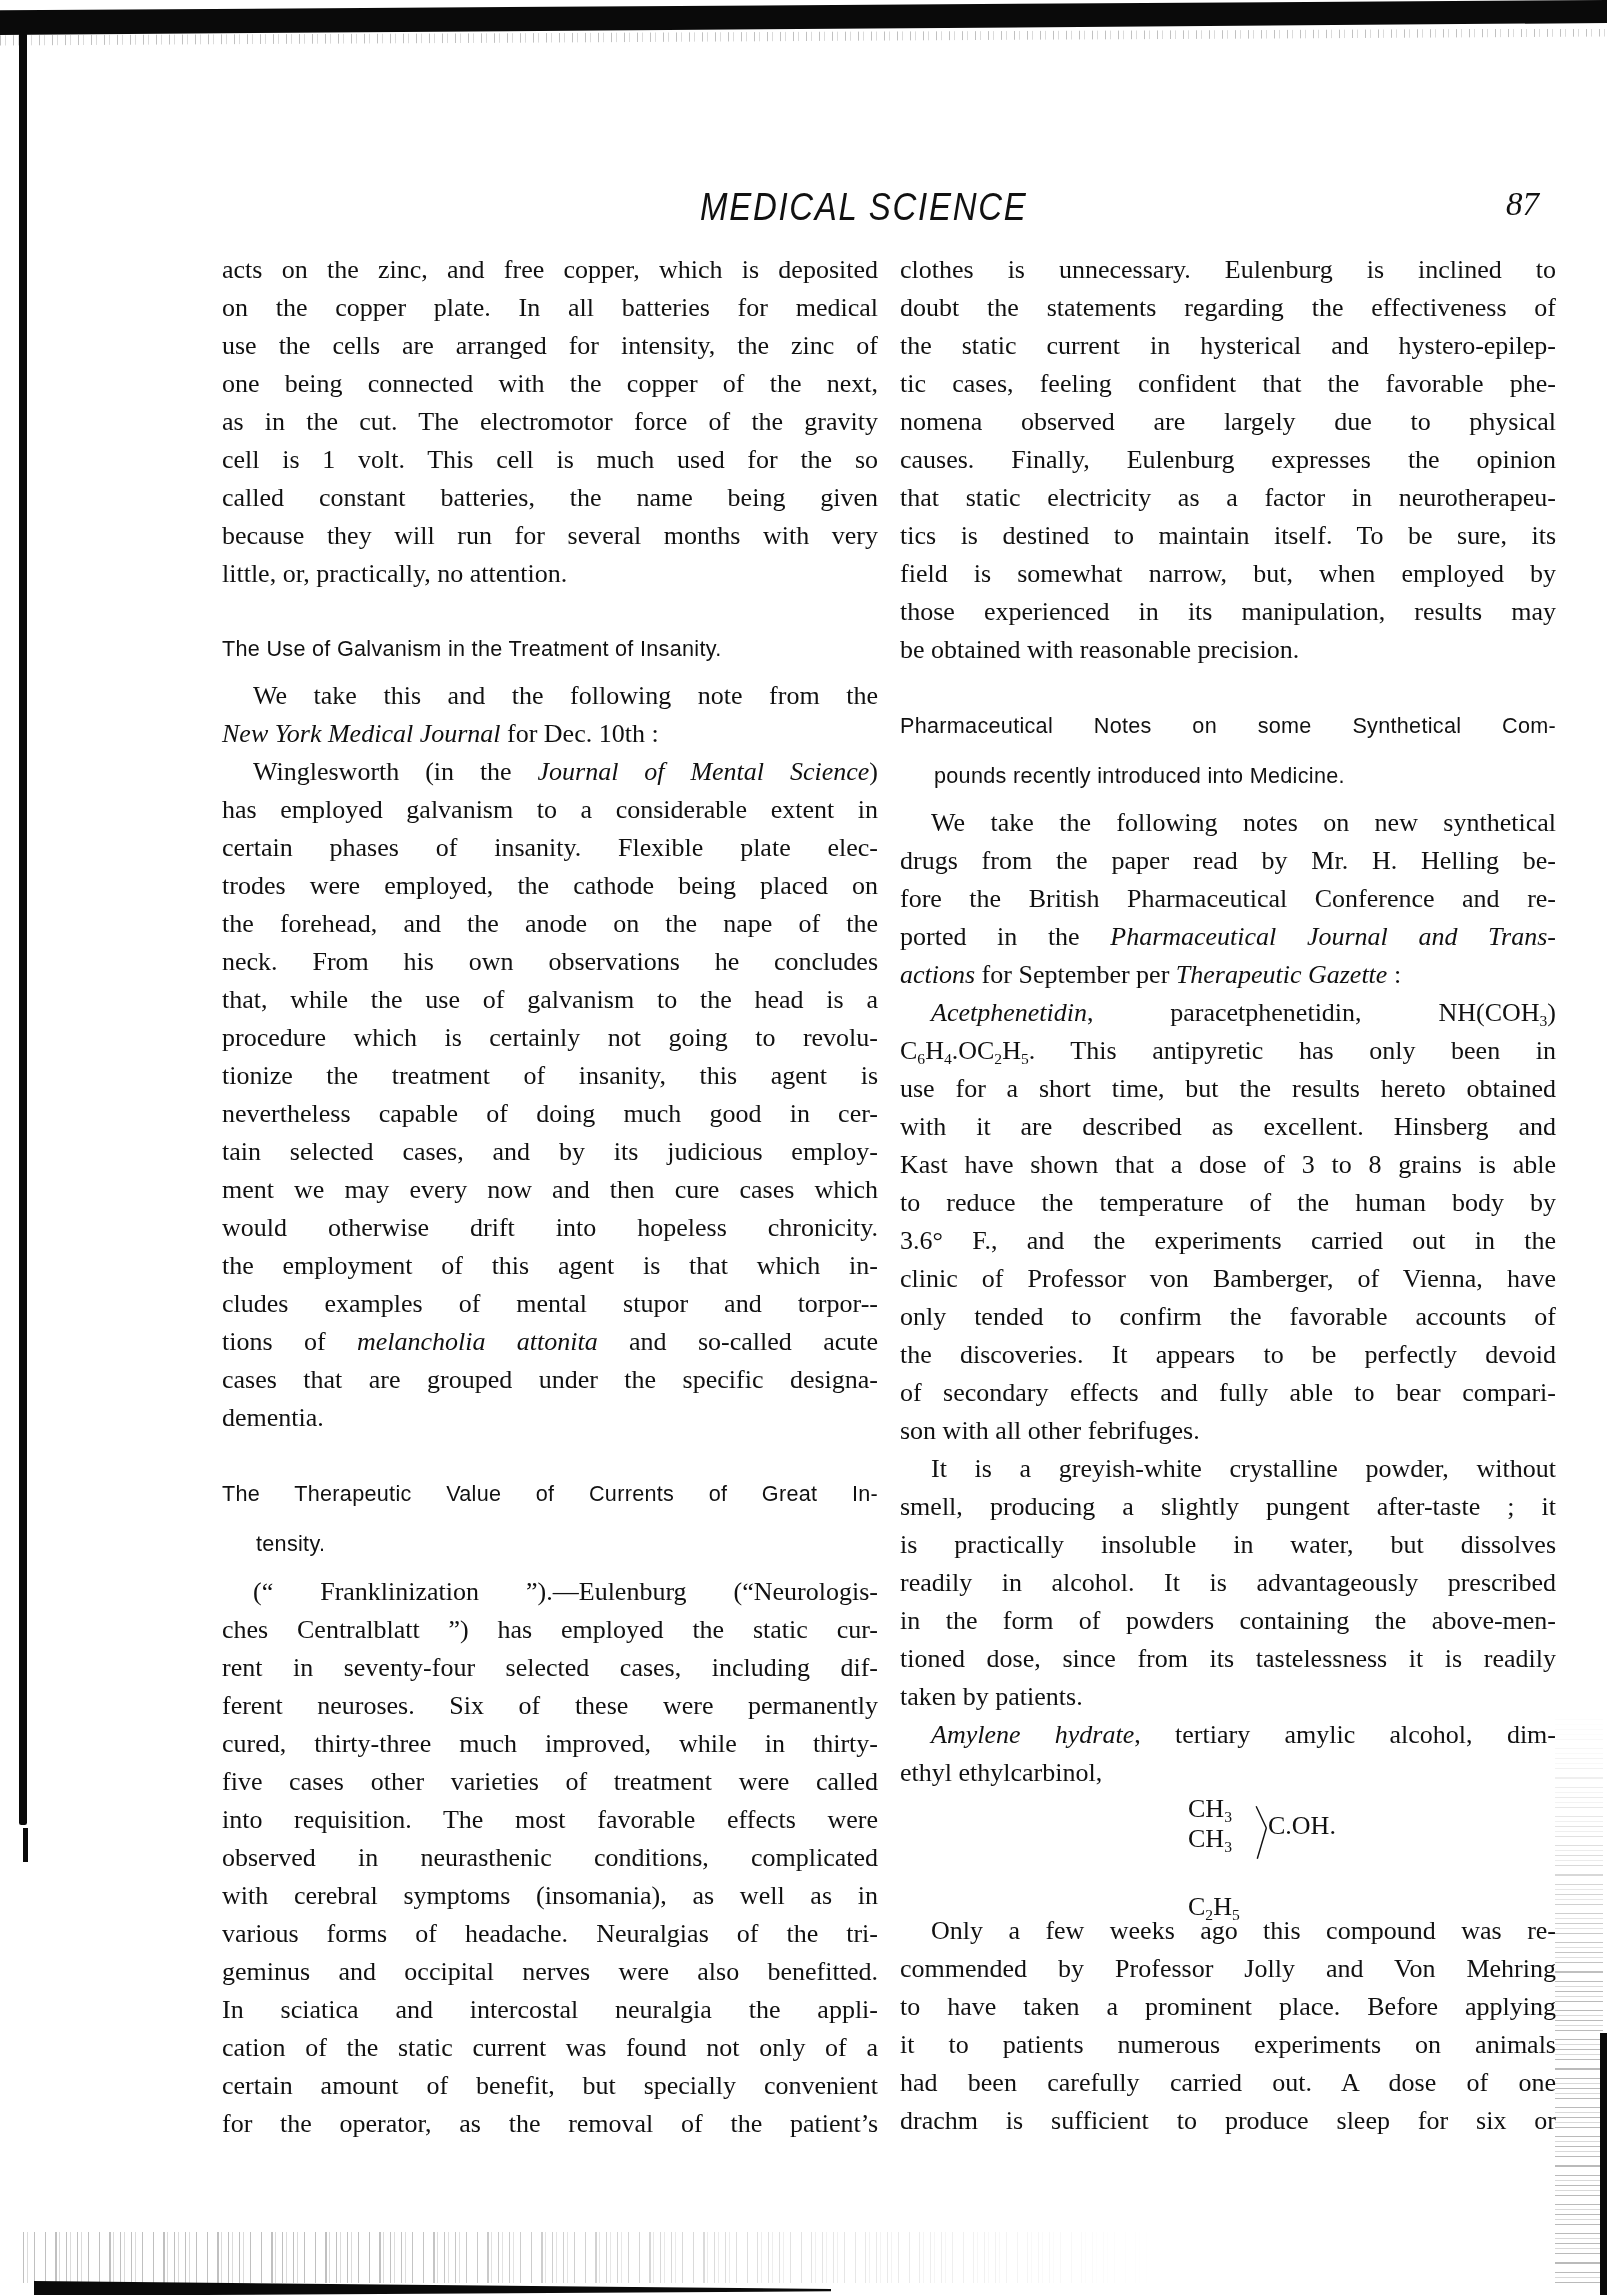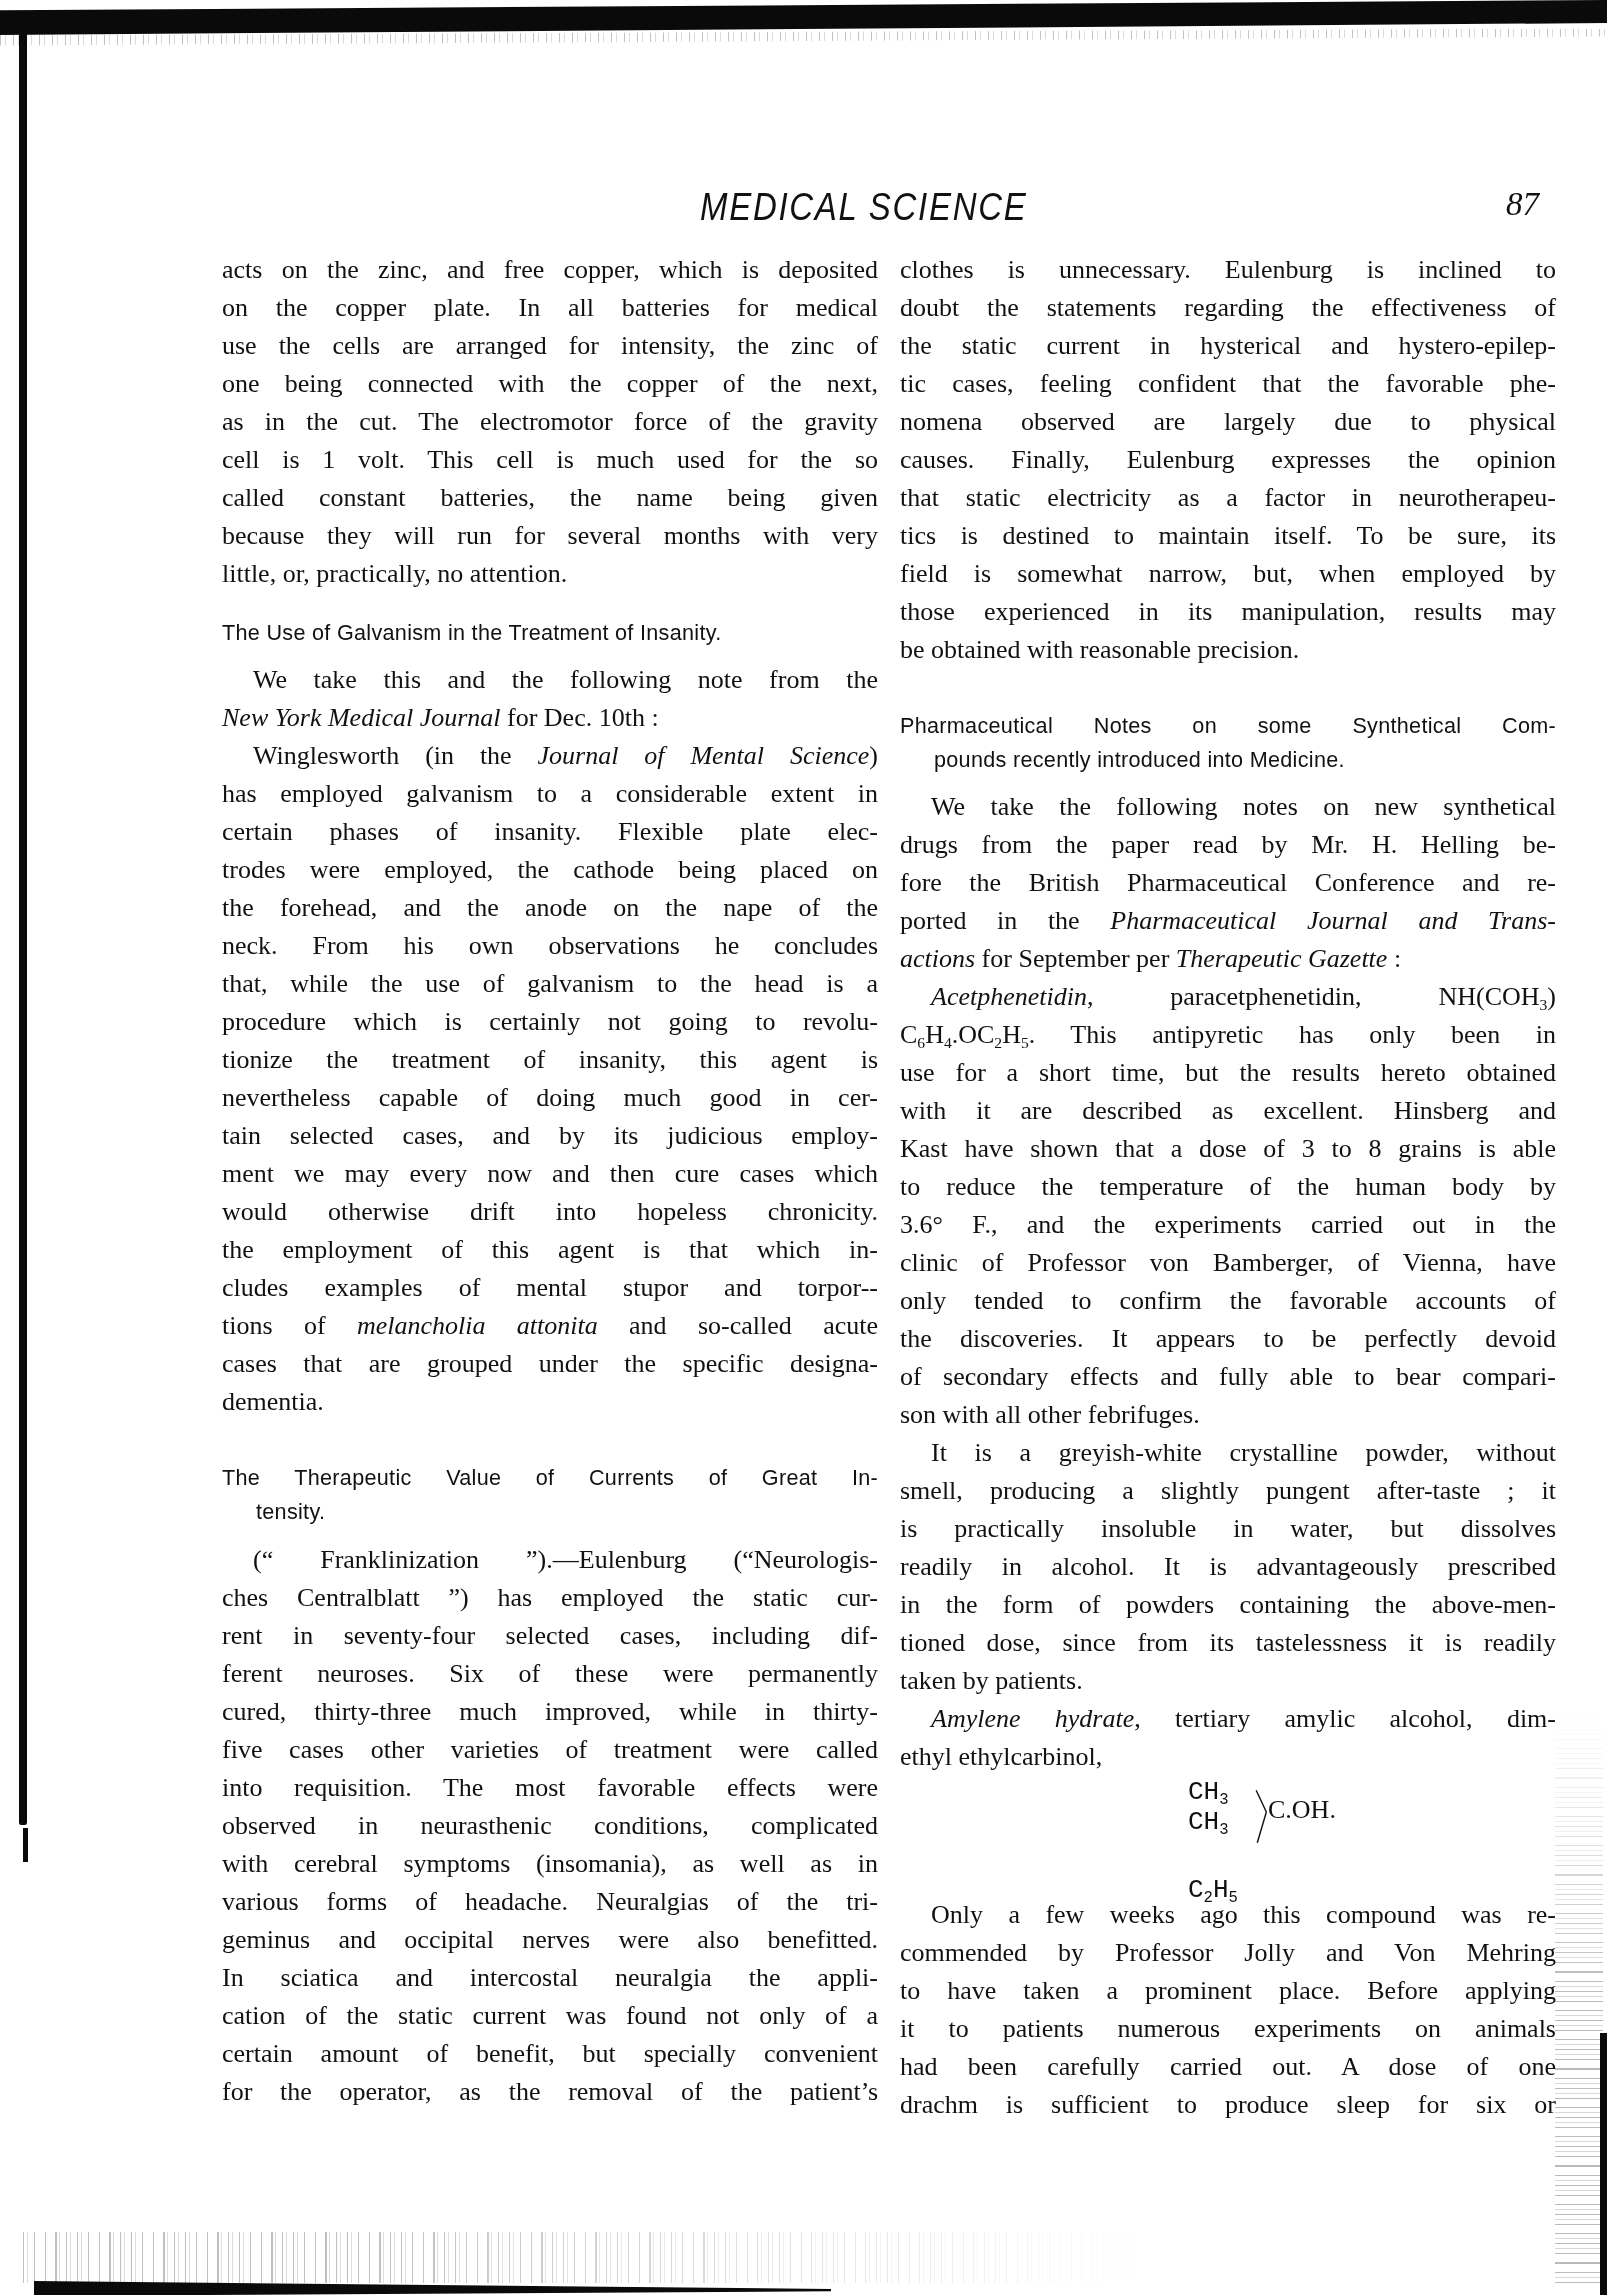--- a/index.html
+++ b/index.html
@@ -75,35 +75,35 @@
     text-align: justify; text-align-last: justify;
   }
   .line.last { text-align-last: left; }
   .line.indent { padding-left: 31px; }
 
   .heading {
     font-family: "Liberation Sans", sans-serif; font-size: 21.6px;
     line-height: 34px; color: #111; letter-spacing: 0.3px;
   }
   .heading .line { height: 34px; text-align: justify; text-align-last: justify; }
-  .heading .line.last { text-align-last: left; }
+  .heading .line.last { text-align-last: left; margin-top: 16px; }
   .heading .line.hang { padding-left: 34px; }
 
   .gap-s { height: 11.4px; }
   .gap-m { height: 23px; }
   .gap-l { height: 40px; }
 
   i { font-style: italic; }
   sub { font-size: 60%; vertical-align: -4.6px; line-height: 0; }
 
   .formula {
     position: relative; height: 120px; margin-left: 288px;
     font-family: "Liberation Serif", serif; font-size: 26px; line-height: 33px;
   }
-  .formula .f-row { position: absolute; left: 0; white-space: nowrap; font-family: Liberation Mono, monospace; }
+  .formula .f-row { position: absolute; left: 0; white-space: nowrap; }
   .formula .f-row.r1 { top: 0; }
   .formula .f-row.r2 { top: 30px; }
   .formula .f-row.r3 { top: 66px; margin-top: 32px; }
   .formula .f-bracket {
     position: absolute; left: 67px; top: 11.4px; width: 12.5px; height: 57px;
   }
   .formula .f-result { position: absolute; left: 80px; top: 17px; white-space: nowrap; }
 </style>
 </head>
 <body>

